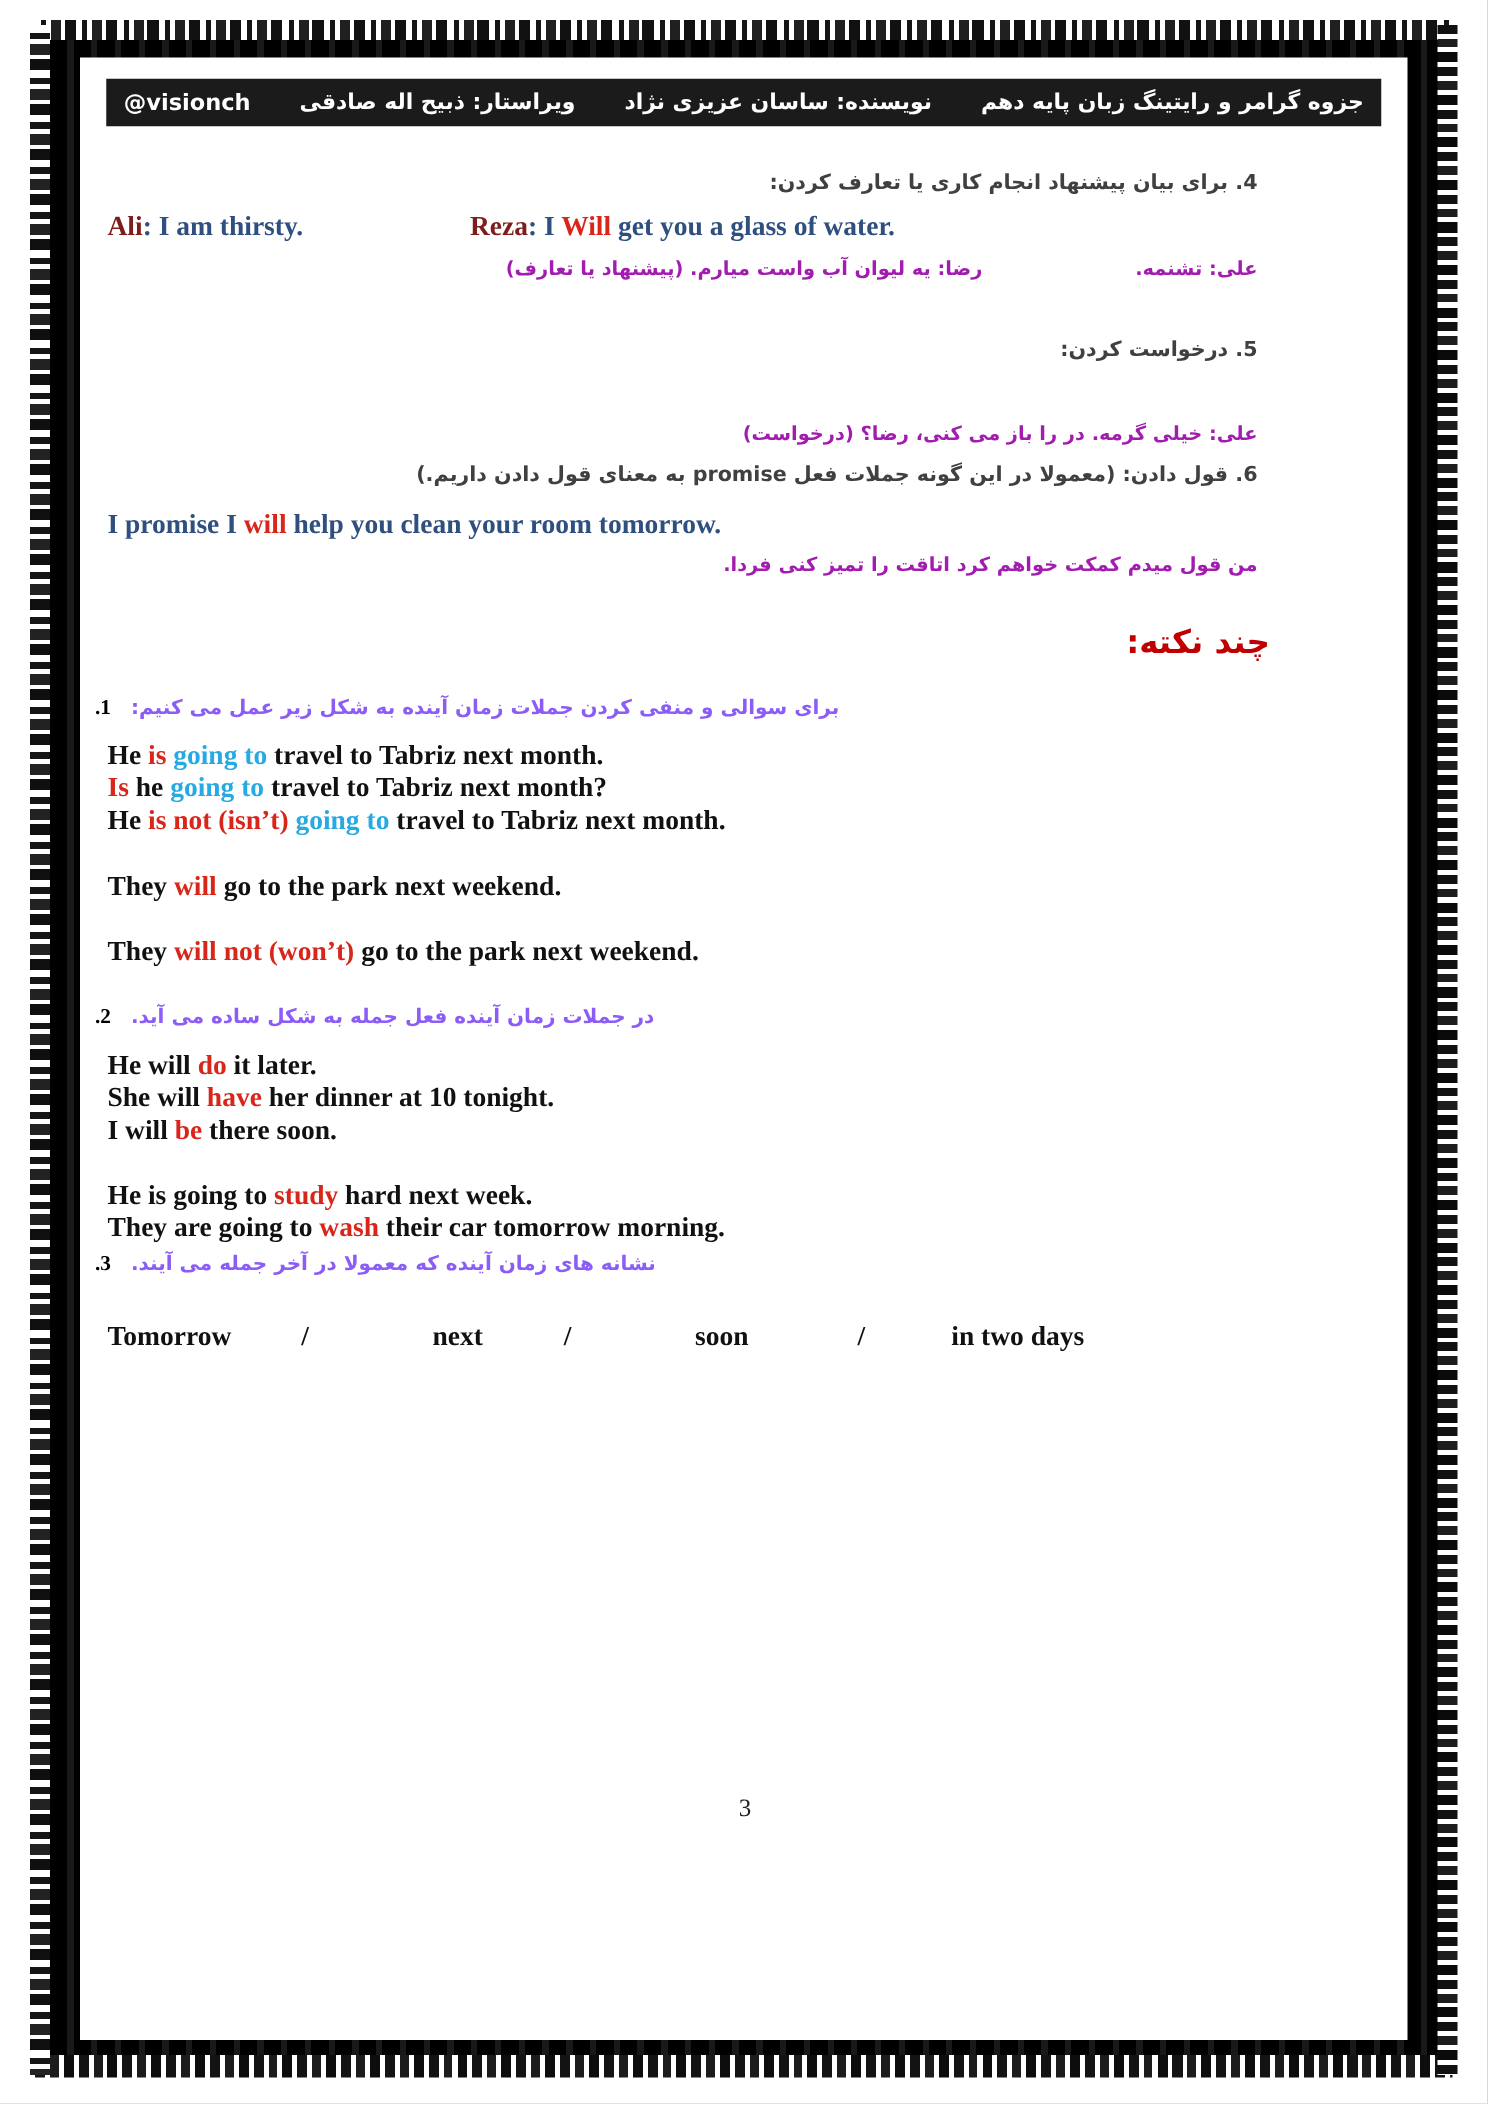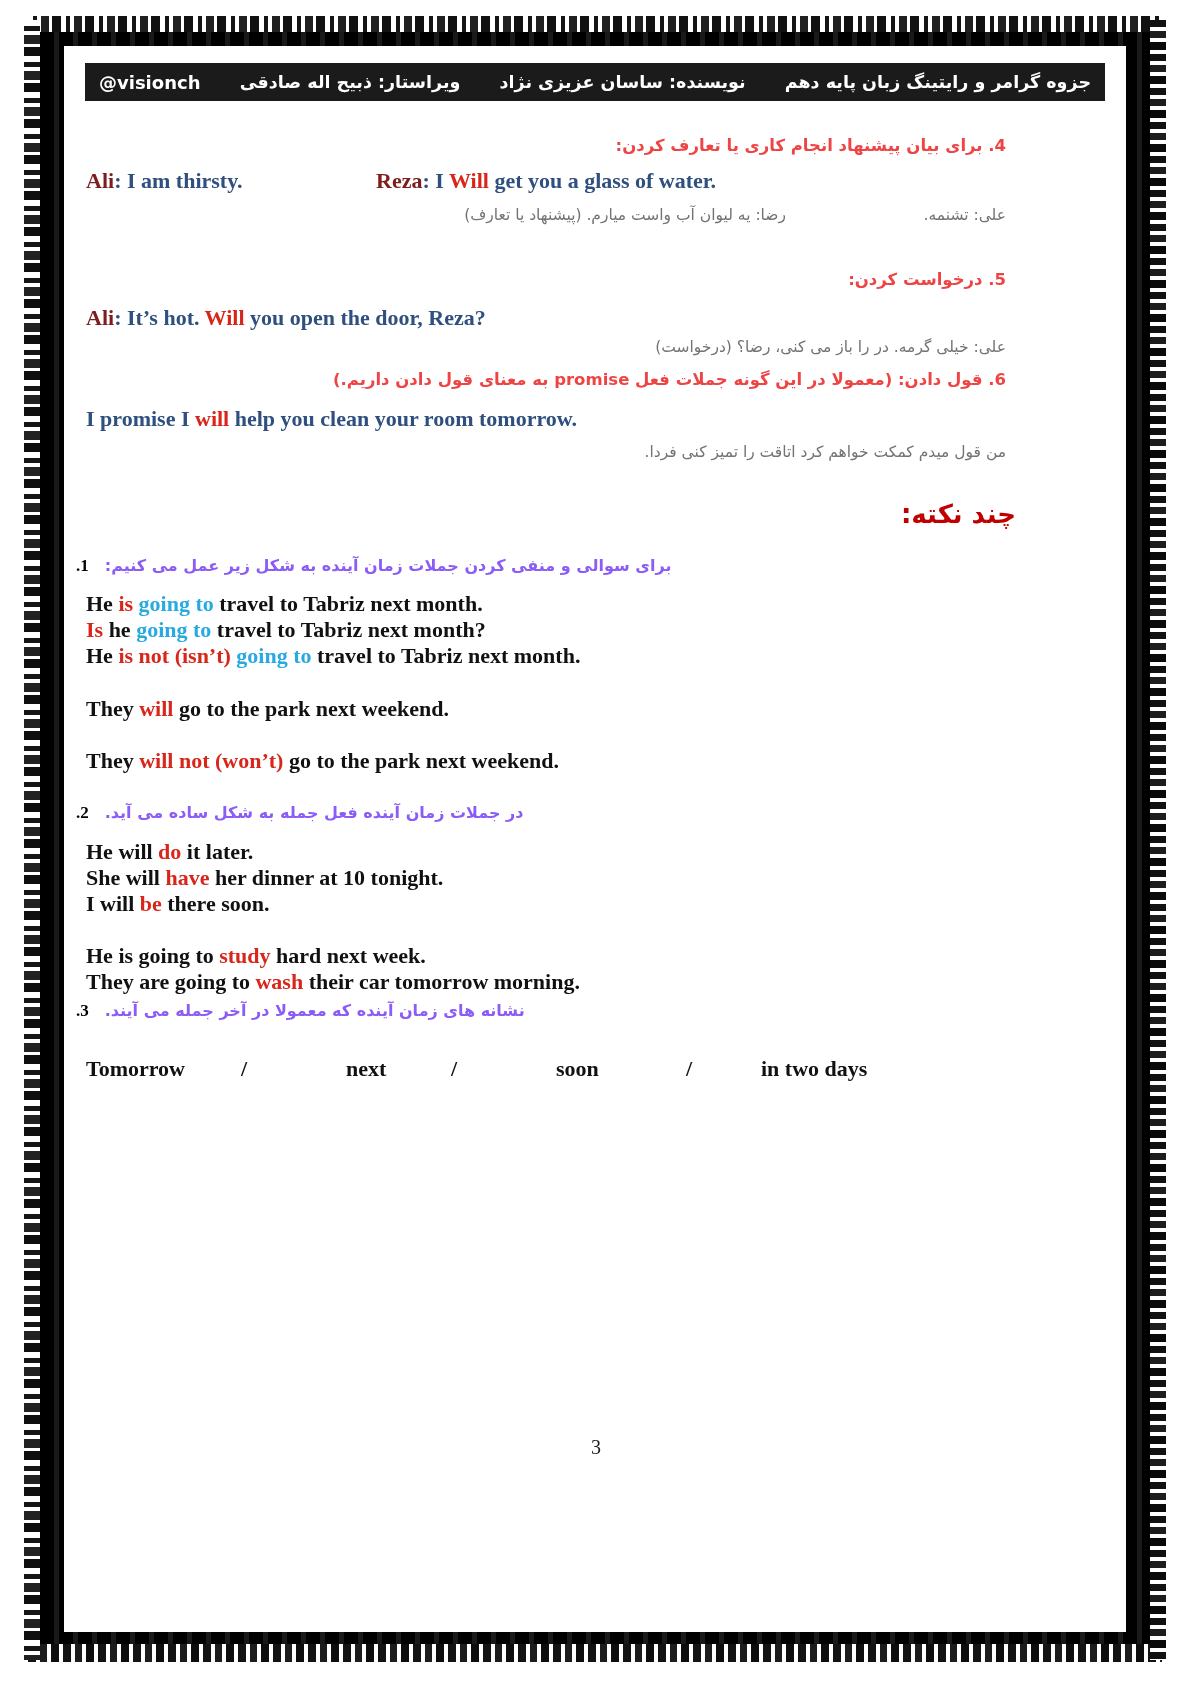--- a/index.html
+++ b/index.html
@@ -112,32 +112,32 @@
     direction: ltr;
     text-align: left;
     font-family: "Liberation Serif", serif;
     font-weight: bold;
   }
 
   .blk { position: absolute; }
 
   .fa-head {
     font-size: 16.5px;
-    color: #ef4444;
+    color: #404040;
     text-align: right;
     line-height: 1.5;
   }
   .fa-trans {
     font-size: 15.5px;
-    color: #737373;
+    color: #a21caf;
     text-align: right;
     line-height: 1.5;
     direction: rtl;
     font-family: "DejaVu Sans", sans-serif;
-    font-weight: normal;
+    font-weight: bold;
   }
   .en-line {
     font-size: 22px;
     color: #2f4f7f;
     line-height: 1.35;
     white-space: nowrap;
   }
   .en-black {
     font-size: 22px;
     color: #111111;
@@ -231,23 +231,20 @@
 
     <div class="blk en en-line" style="left:300px; top:110px;">
       <span class="nm">Reza</span><span>: I </span><span class="red">Will</span><span> get you a glass of water.</span>
     </div>
 
     <div class="blk fa-trans" style="left:760px; top:148px; width:170px;text-align:right;">علی: تشنمه.</div>
     <div class="blk fa-trans" style="left:290px; top:148px; width:420px; text-align:right;">رضا: یه لیوان آب واست میارم. (پیشنهاد یا تعارف)</div>
 
     <div class="blk fa fa-head" style="left:0; top:212px; width:930px;">5. درخواست کردن:</div>
 
-    <div class="blk en en-line" style="left:10px; top:247px;">
-      <span class="nm">Ali</span><span>: It’s hot. </span><span class="red">Will</span><span> you open the door, Reza?</span>
-    </div>
 
     <div class="blk fa-trans" style="left:300px; top:280px; width:630px;">علی: خیلی گرمه.  در را باز می کنی، رضا؟ (درخواست)</div>
 
     <div class="blk fa fa-head" style="left:0; top:312px; width:930px;">6. قول دادن: (معمولا در این گونه جملات فعل promise به معنای قول دادن داریم.)</div>
 
     <div class="blk en en-line" style="left:10px; top:348px;">
       <span>I promise I </span><span class="red">will</span><span> help you clean your room tomorrow.</span>
     </div>
 
     <div class="blk fa-trans" style="left:300px; top:385px; width:630px;">من قول میدم کمکت خواهم کرد  اتاقت را تمیز کنی فردا.</div>

